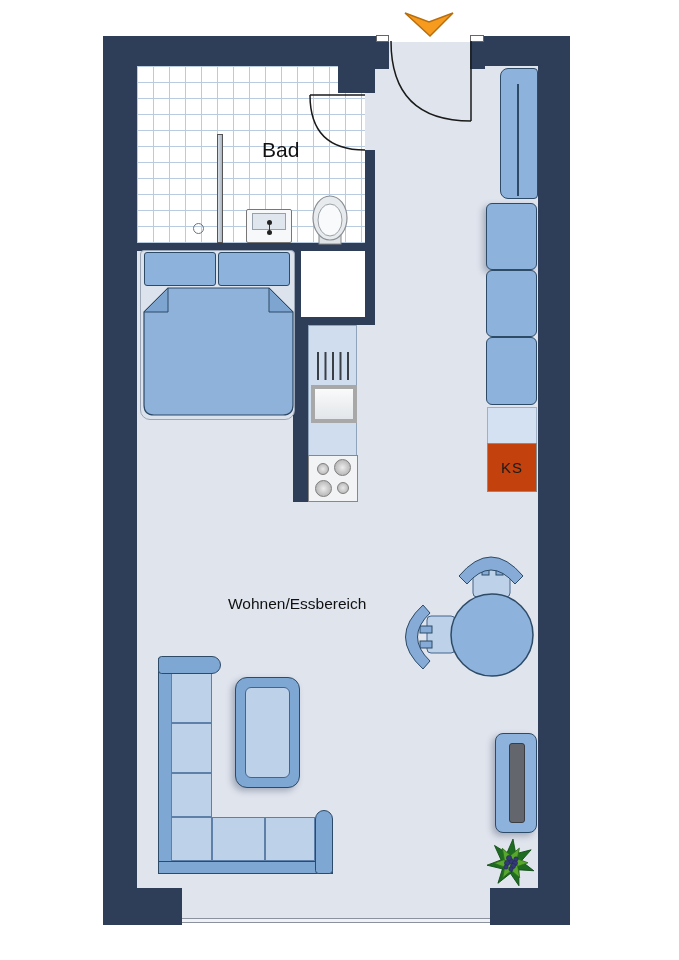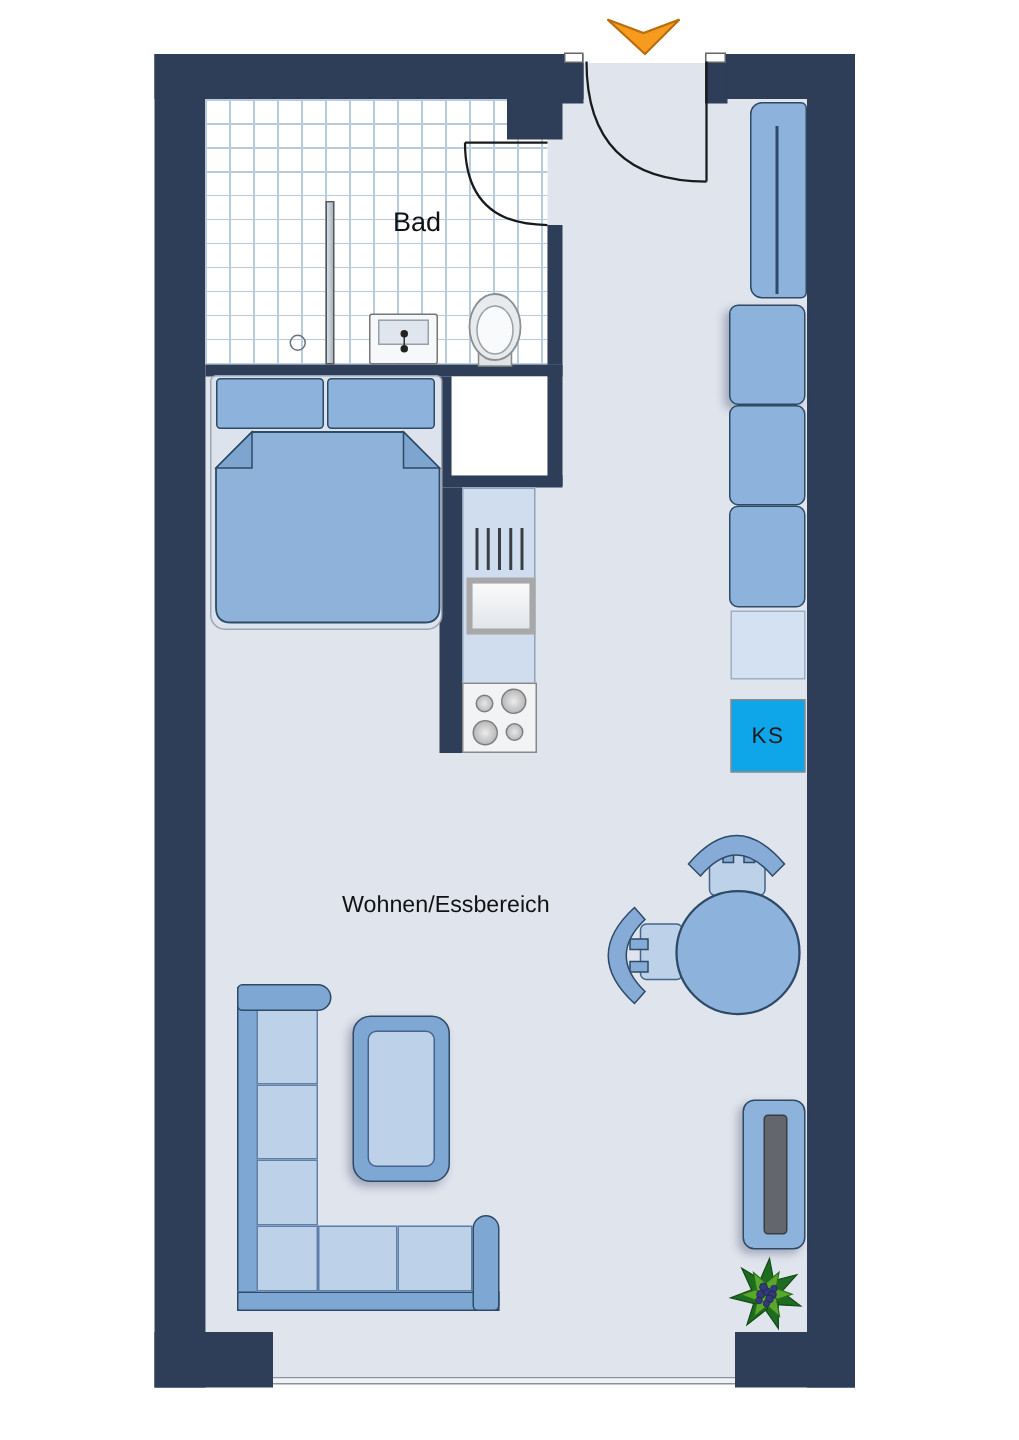--- a/index.html
+++ b/index.html
@@ -9,21 +9,21 @@
   .wall{background:#2e3d58;}
   .floor{background:#dfe4ed;}
   .tiles{background-color:#ffffff;
     background-image:
       repeating-linear-gradient(0deg,#b9cbdf 0 1px,transparent 1px 16px),
       repeating-linear-gradient(90deg,#b9cbdf 0 1px,transparent 1px 16px);}
   .furn{background:#8db2dc;border:1px solid #2d4a66;}
   .furn-dk{background:#7fa7d4;border:1px solid #2d4a66;}
   .cushion{background:#bdd2e9;border:1px solid #5e80a8;}
   .shadow{box-shadow:-3px 3px 6px rgba(90,100,125,.45);}
-  .label{position:absolute;color:#111;font-size:18px;white-space:nowrap;}
+  .label{position:absolute;color:#111;font-size:21px;white-space:nowrap;}
   .jamb{background:#fff;border:1px solid #666;}
   svg{display:block;}
   .overlay{position:absolute;left:0;top:0;pointer-events:none;}
 </style>
 </head>
 <body>
 
 <div class="canvas">
 
   <div class="abs floor" style="left:137px;top:66px;width:401px;height:822px;"></div>
@@ -76,21 +76,21 @@
   <div class="abs" style="left:334px;top:459px;width:17px;height:17px;border-radius:50%;border:1px solid #7e7e7e;background:radial-gradient(#ececec,#a5a5a5);"></div>
   <div class="abs" style="left:315px;top:480px;width:17px;height:17px;border-radius:50%;border:1px solid #7e7e7e;background:radial-gradient(#ececec,#a5a5a5);"></div>
   <div class="abs" style="left:337px;top:482px;width:12px;height:12px;border-radius:50%;border:1px solid #7e7e7e;background:radial-gradient(#e8e8e8,#ababab);"></div>
 
   <div class="abs furn" style="left:500px;top:68px;width:38px;height:131px;border-radius:8px 4px 4px 8px;"></div>
   <div class="abs" style="left:517px;top:84px;width:2px;height:112px;background:#2d4a66;"></div>
   <div class="abs furn shadow" style="left:486px;top:203px;width:51px;height:67px;border-radius:6px;"></div>
   <div class="abs furn" style="left:486px;top:270px;width:51px;height:67px;border-radius:6px;"></div>
   <div class="abs furn" style="left:486px;top:337px;width:51px;height:68px;border-radius:6px;"></div>
   <div class="abs" style="left:487px;top:407px;width:50px;height:46px;background:#d4e1f2;border:1px solid #9fb0c5;"></div>
-  <div class="abs" style="left:487px;top:466px;width:50px;height:49px;background:#0ea5e9;border:1px solid #8a8a8a;display:flex;align-items:center;justify-content:center;">
+  <div class="abs" style="left:487px;top:443px;width:50px;height:49px;background:#c2410c;border:1px solid #8a8a8a;display:flex;align-items:center;justify-content:center;">
     <span style="font-size:15px;color:#1a1a1a;letter-spacing:1px;">KS</span>
   </div>
 
   <div class="abs furn-dk" style="left:158px;top:658px;width:14px;height:216px;"></div>
   <div class="abs furn-dk" style="left:158px;top:861px;width:175px;height:13px;"></div>
   <div class="abs cushion" style="left:171px;top:673px;width:41px;height:50px;"></div>
   <div class="abs cushion" style="left:171px;top:723px;width:41px;height:50px;"></div>
   <div class="abs cushion" style="left:171px;top:773px;width:41px;height:44px;"></div>
   <div class="abs cushion" style="left:171px;top:817px;width:41px;height:44px;"></div>
   <div class="abs cushion" style="left:212px;top:817px;width:53px;height:44px;"></div>

